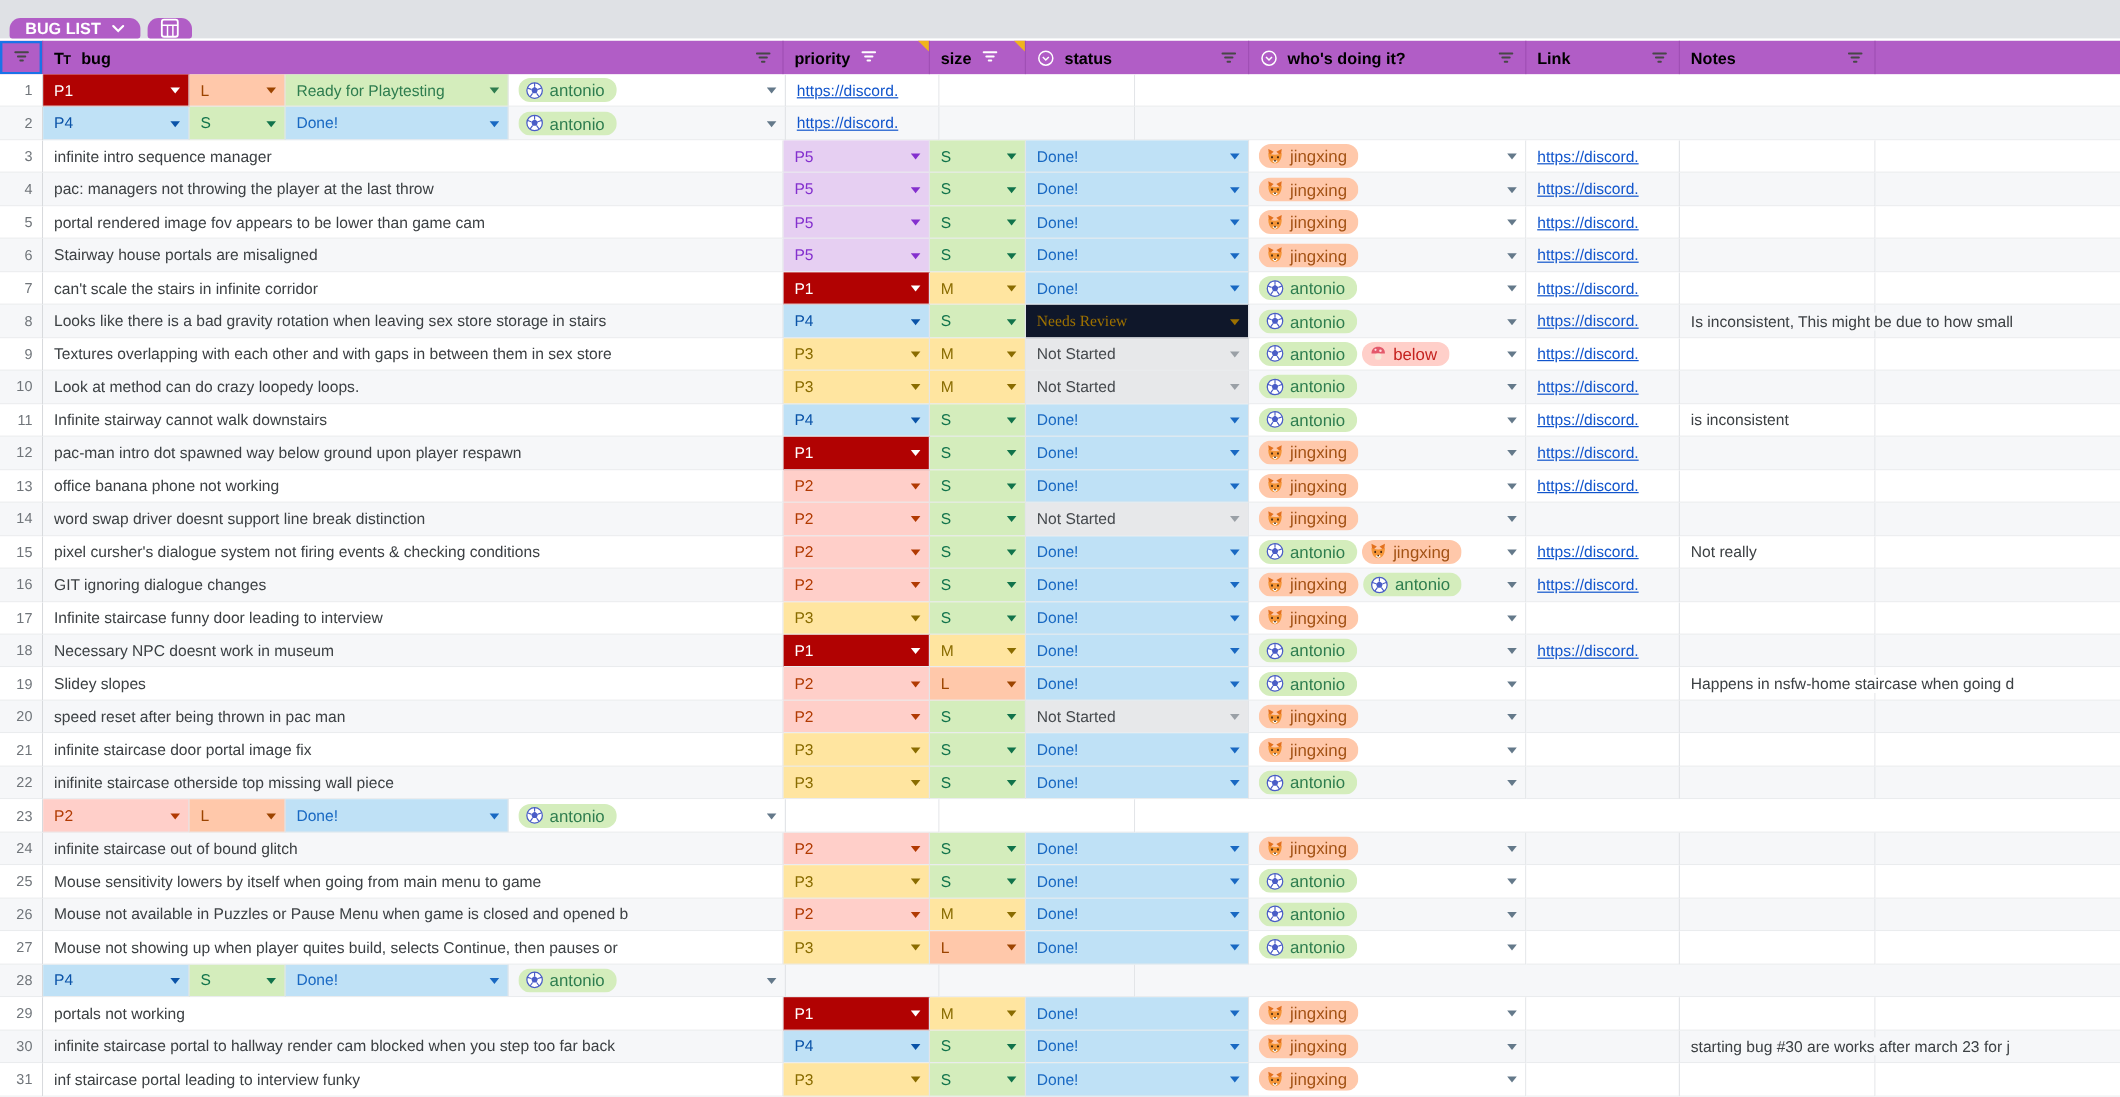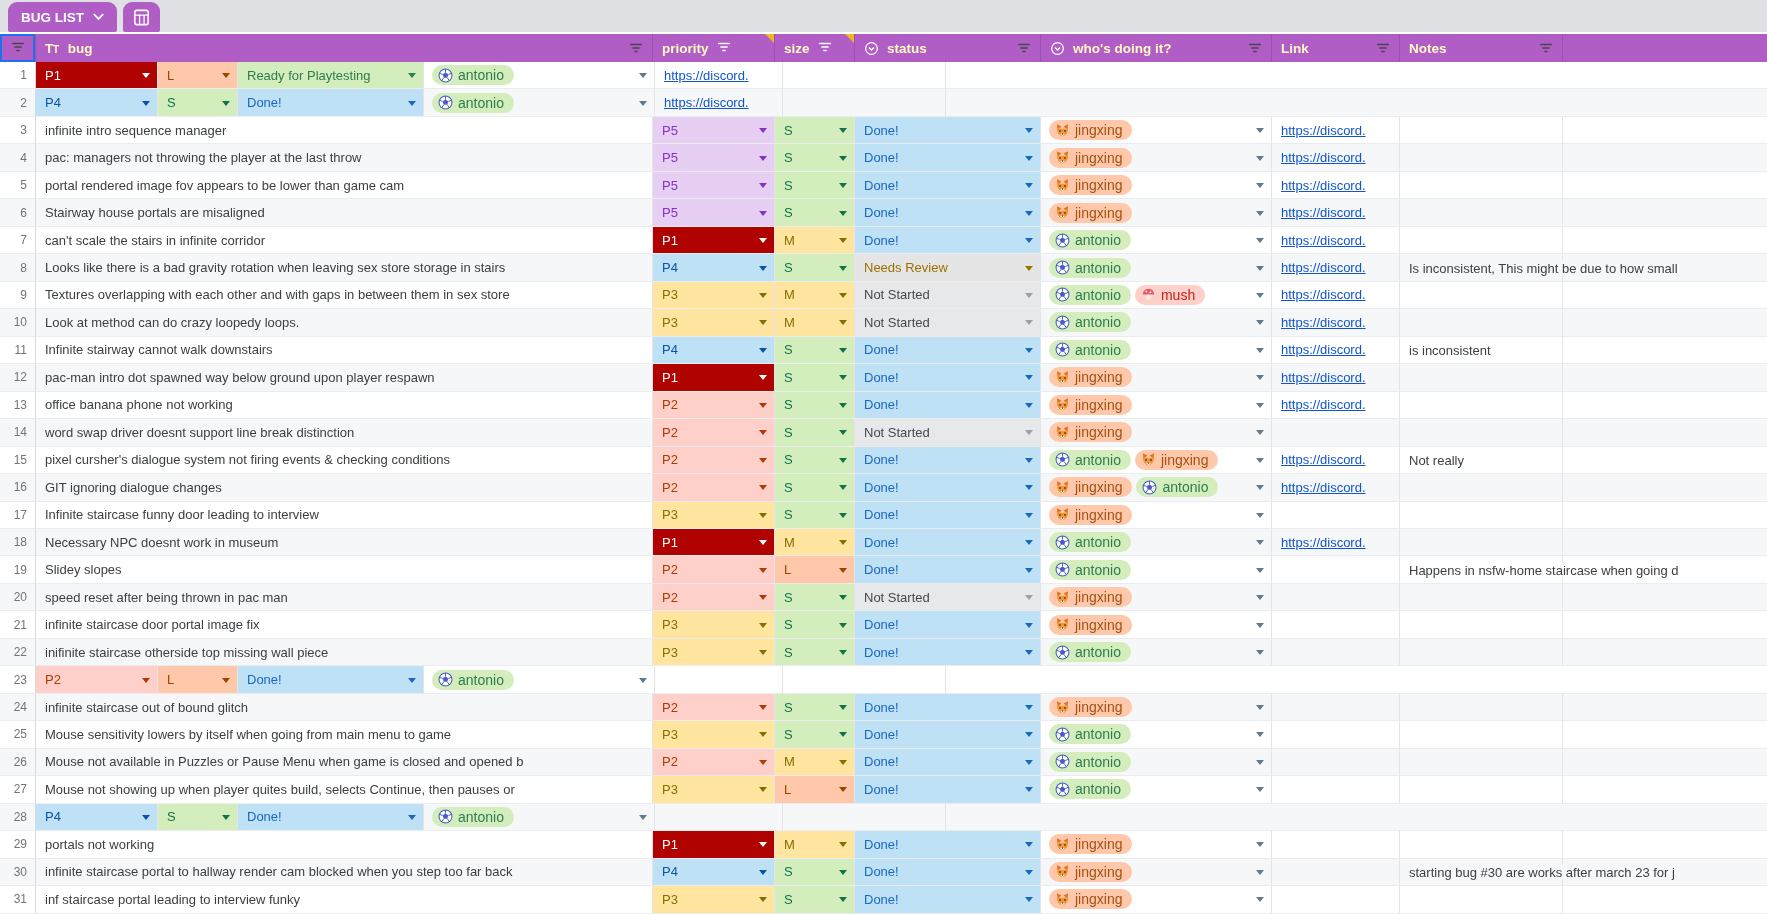--- a/index.html
+++ b/index.html
@@ -2,27 +2,27 @@
 <html><head>
 <meta charset="utf-8">
 <style>
   html,body{margin:0;padding:0;width:1767px;height:914px;overflow:hidden;
     font-family:"Liberation Sans",sans-serif;background:#fff;}
   .app{width:1767px;height:914px;display:flex;flex-direction:column;}
 
   
   .tabbar{height:32px;background:#dfe1e5;display:flex;align-items:flex-end;
     padding-left:8px;gap:6px;border-bottom:2px solid #fff;flex:0 0 auto;}
-  .tab{background:#b15dc6;color:#fff;height:30px;border-radius:9px 9px 2px 2px;
+  .tab{background:#b15dc6;color:#fff;height:17px;border-radius:9px 9px 2px 2px;
     display:flex;align-items:center;padding:0 13px;font-weight:bold;font-size:13.5px;gap:9px;cursor:pointer;}
   .tab.icontab{padding:0 9px;}
   .tab svg{display:block;}
 
   
-  .hrow{height:28px;display:flex;background:#b15dc6;color:#fef9c3;
+  .hrow{height:28px;display:flex;background:#b15dc6;color:#000000;
     font-weight:bold;font-size:13.5px;flex:0 0 auto;}
   .h{position:relative;display:flex;align-items:center;box-sizing:border-box;
     border-right:1px solid #a04fb5;padding-left:9px;white-space:nowrap;overflow:visible;}
   .h .lbl{margin-right:7px;}
   .h .typeicon{margin-right:8px;display:flex;align-items:center;}
   .filter-right{position:absolute;right:8px;top:50%;transform:translateY(-50%);display:flex;}
   .h.gutter{padding:0;justify-content:center;box-shadow:inset 0 0 0 2px #1a73e8;}
   .h.cornered::after{content:"";position:absolute;top:0;right:0;
     border-top:9px solid #f0b41c;border-left:9px solid transparent;}
   .tt{font-weight:bold;letter-spacing:-0.5px;margin-right:9px;}
@@ -449,21 +449,21 @@
           <span class="txt">Looks like there is a bad gravity rotation when leaving sex store storage in stairs</span>
         </div>
     <div class="c chip w-pri" style="background: rgb(191, 225, 246); color: rgb(10, 83, 168);">
       <span class="txt">P4</span>
       <span class="arrow"></span>
     </div>
     <div class="c chip w-size" style="background: rgb(212, 237, 188); color: rgb(17, 115, 75);">
       <span class="txt">S</span>
       <span class="arrow"></span>
     </div>
-    <div class="c chip w-status" style="background: #e5e5e5; color: rgb(156, 112, 0);">
+    <div class="c chip w-status" style="background: #0f172a; color: rgb(156, 112, 0); font-family: Liberation Serif, serif;">
       <span class="txt">Needs Review</span>
       <span class="arrow"></span>
     </div>
     <div class="c who w-who">
       <span class="pills">
             <span class="pill" style="background: rgb(212, 237, 188); color: rgb(46, 125, 79);">
               <span style="display: flex;">
                 <svg viewBox="0 0 20 20" width="15" height="15">
                   <circle cx="10" cy="10" r="8.6" fill="#fff" stroke="#4a5dc7" stroke-width="1.4"></circle>
                   <polygon points="10,5.8 13.8,8.6 12.3,13 7.7,13 6.2,8.6" fill="#4a5dc7"></polygon>
@@ -514,21 +514,21 @@
             </span>
             <span class="pill" style="background: rgb(255, 207, 201); color: rgb(197, 34, 31);">
               <span style="display: flex;">
                 <svg viewBox="0 0 20 20" width="15" height="15">
                   <path d="M2.5 10 C2.5 5 5.5 2.5 10 2.5 C14.5 2.5 17.5 5 17.5 10 Z" fill="#e4596b"></path>
                   <circle cx="7" cy="6" r="1.2" fill="#ffd9de"></circle>
                   <circle cx="12.5" cy="7" r="1.4" fill="#ffd9de"></circle>
                   <rect x="6.5" y="10" width="7" height="7" rx="2.5" fill="#f7e8d8"></rect>
                 </svg>
               </span>
-              <span>mush</span>
+              <span>below</span>
             </span>
           </span>
       <span class="arrow who-arrow"></span>
     </div>
     <div class="c link w-link">
           <span class="lk">https://discord.</span>
         </div>
     <div class="c notes w-notes"></div>
     <div class="c w-fill" style="border-right:none;"></div>
   </div>

